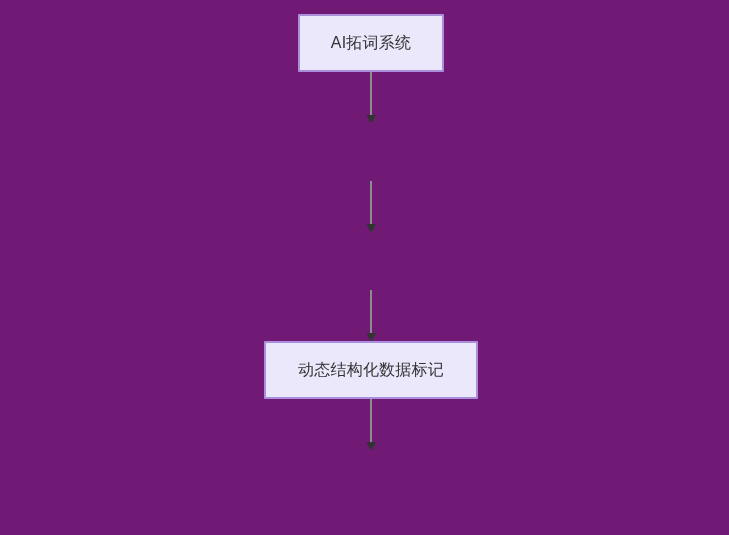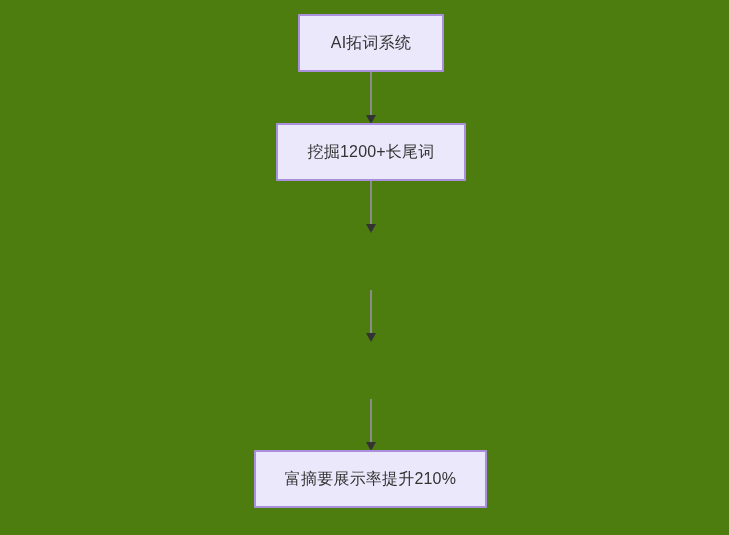--- a/index.html
+++ b/index.html
@@ -12,21 +12,21 @@
     height: 535px;
     background: #f8f8f8;
     font-family: "Liberation Sans", "DejaVu Sans", sans-serif;
     overflow: hidden;
   }
 
   #flowchart-canvas {
     position: relative;
     width: 729px;
     height: 535px;
-    background: #4d7c0f;
+    background: #701a75;
   }
 
   
   .node {
     position: absolute;
     box-sizing: border-box;
     height: 58px;
     background: #ebe8fb;
     border: 2px solid #a98fdc;
     border-radius: 1px;
@@ -81,29 +81,26 @@
 <body>
 
 <div id="flowchart-canvas">
 
   <div class="node node-1">
     <span class="node-label">AI拓词系统</span>
   </div>
 
   <div class="edge edge-1"></div>
 
-  <div class="node node-2">
-    <span class="node-label">挖掘1200+长尾词</span>
-  </div>
 
   <div class="edge edge-2"></div>
 
 
   <div class="edge edge-3"></div>
 
+  <div class="node node-4">
+    <span class="node-label">动态结构化数据标记</span>
+  </div>
 
   <div class="edge edge-4"></div>
 
-  <div class="node node-5">
-    <span class="node-label">富摘要展示率提升210%</span>
-  </div>
 
 </div>
 
 </body></html>

